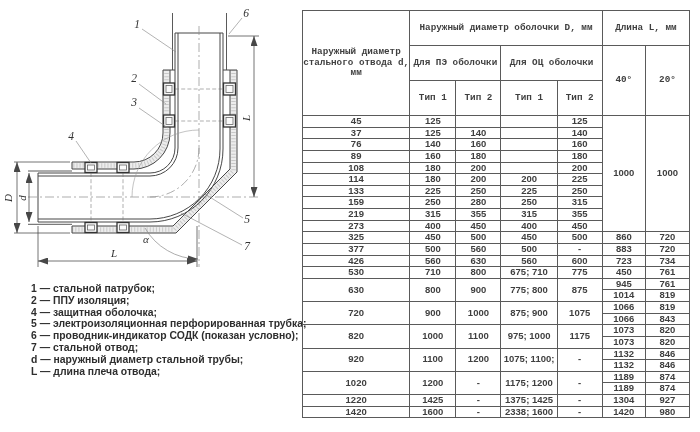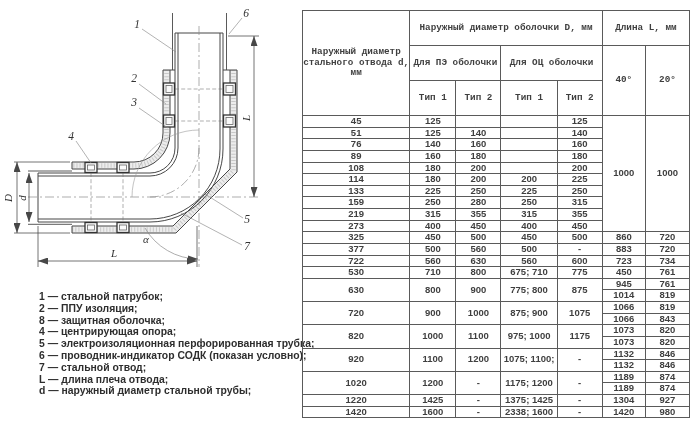--- a/index.html
+++ b/index.html
@@ -5,21 +5,21 @@
   :root{
     --text:#3f3f3f; --border:#5a5a5a; --line:#474747;
   }
   html,body{margin:0;padding:0;}
   body{
     width:700px;height:432px;background:#ffffff;position:relative;overflow:hidden;
     font-family:"Liberation Sans",sans-serif;color:var(--text);
   }
   .drawing{position:absolute;left:0;top:0;width:300px;height:278px;}
   .legend{
-    position:absolute;left:27px;top:279px;width:278px;margin:12px;padding:0;list-style:none;
+    position:absolute;left:27px;top:279px;width:278px;margin:4px;padding:0;list-style:none;
     font-size:10.4px;line-height:11.8px;color:#2e2e2e;font-weight:bold;letter-spacing:0;
   }
   .legend li{white-space:nowrap;}
   .table-wrap{position:absolute;left:302px;top:10px;width:388px;height:402px;}
   table{
     border-collapse:collapse;width:100%;height:100%;table-layout:fixed;
     font-size:9.5px;color:var(--text);
   }
   th,td{
     border:1px solid var(--border);text-align:center;vertical-align:middle;
@@ -149,27 +149,26 @@
       <text class="cap" x="71" y="140">4</text>
       <text class="cap" x="247" y="223">5</text>
       <text class="cap" x="246" y="17">6</text>
       <text class="cap" x="247" y="250">7</text>
     </g>
   </svg>
 
   <ul class="legend">
     <li>1 — стальной патрубок;</li>
     <li>2 — ППУ изоляция;</li>
-    <li>8 — защитная оболочка;</li>
-    <li>4 — центрирующая опора;</li>
+    <li>4 — защитная оболочка;</li>
     <li>5 — электроизоляционная перфорированная трубка;</li>
     <li>6 — проводник-индикатор СОДК (показан условно);</li>
     <li>7 — стальной отвод;</li>
+    <li>d — наружный диаметр стальной трубы;</li>
     <li>L — длина плеча отвода;</li>
-    <li>d — наружный диаметр стальной трубы;</li>
   </ul>
 
   <div class="table-wrap">
     <table>
       <colgroup>
         <col style="width:107px">
           <col style="width:46px">
           <col style="width:45px">
         <col style="width:56px">
           <col style="width:45px">
@@ -199,21 +198,21 @@
           <tr>
             <td>45</td>
             <td>125</td>
             <td></td>
             <td></td>
             <td>125</td>
             <td rowspan="10">1000</td>
             <td rowspan="10">1000</td>
           </tr>
           <tr>
-            <td>51</td>
+            <td>37</td>
             <td>125</td>
             <td>140</td>
             <td></td>
             <td>140</td>
           </tr>
           <tr>
             <td>76</td>
             <td>140</td>
             <td>160</td>
             <td></td>
@@ -280,21 +279,21 @@
           <tr>
             <td>377</td>
             <td>500</td>
             <td>560</td>
             <td>500</td>
             <td>-</td>
             <td>883</td>
             <td>720</td>
           </tr>
           <tr>
-            <td>722</td>
+            <td>426</td>
             <td>560</td>
             <td>630</td>
             <td>560</td>
             <td>600</td>
             <td>723</td>
             <td>734</td>
           </tr>
           <tr>
             <td>530</td>
             <td>710</td>

